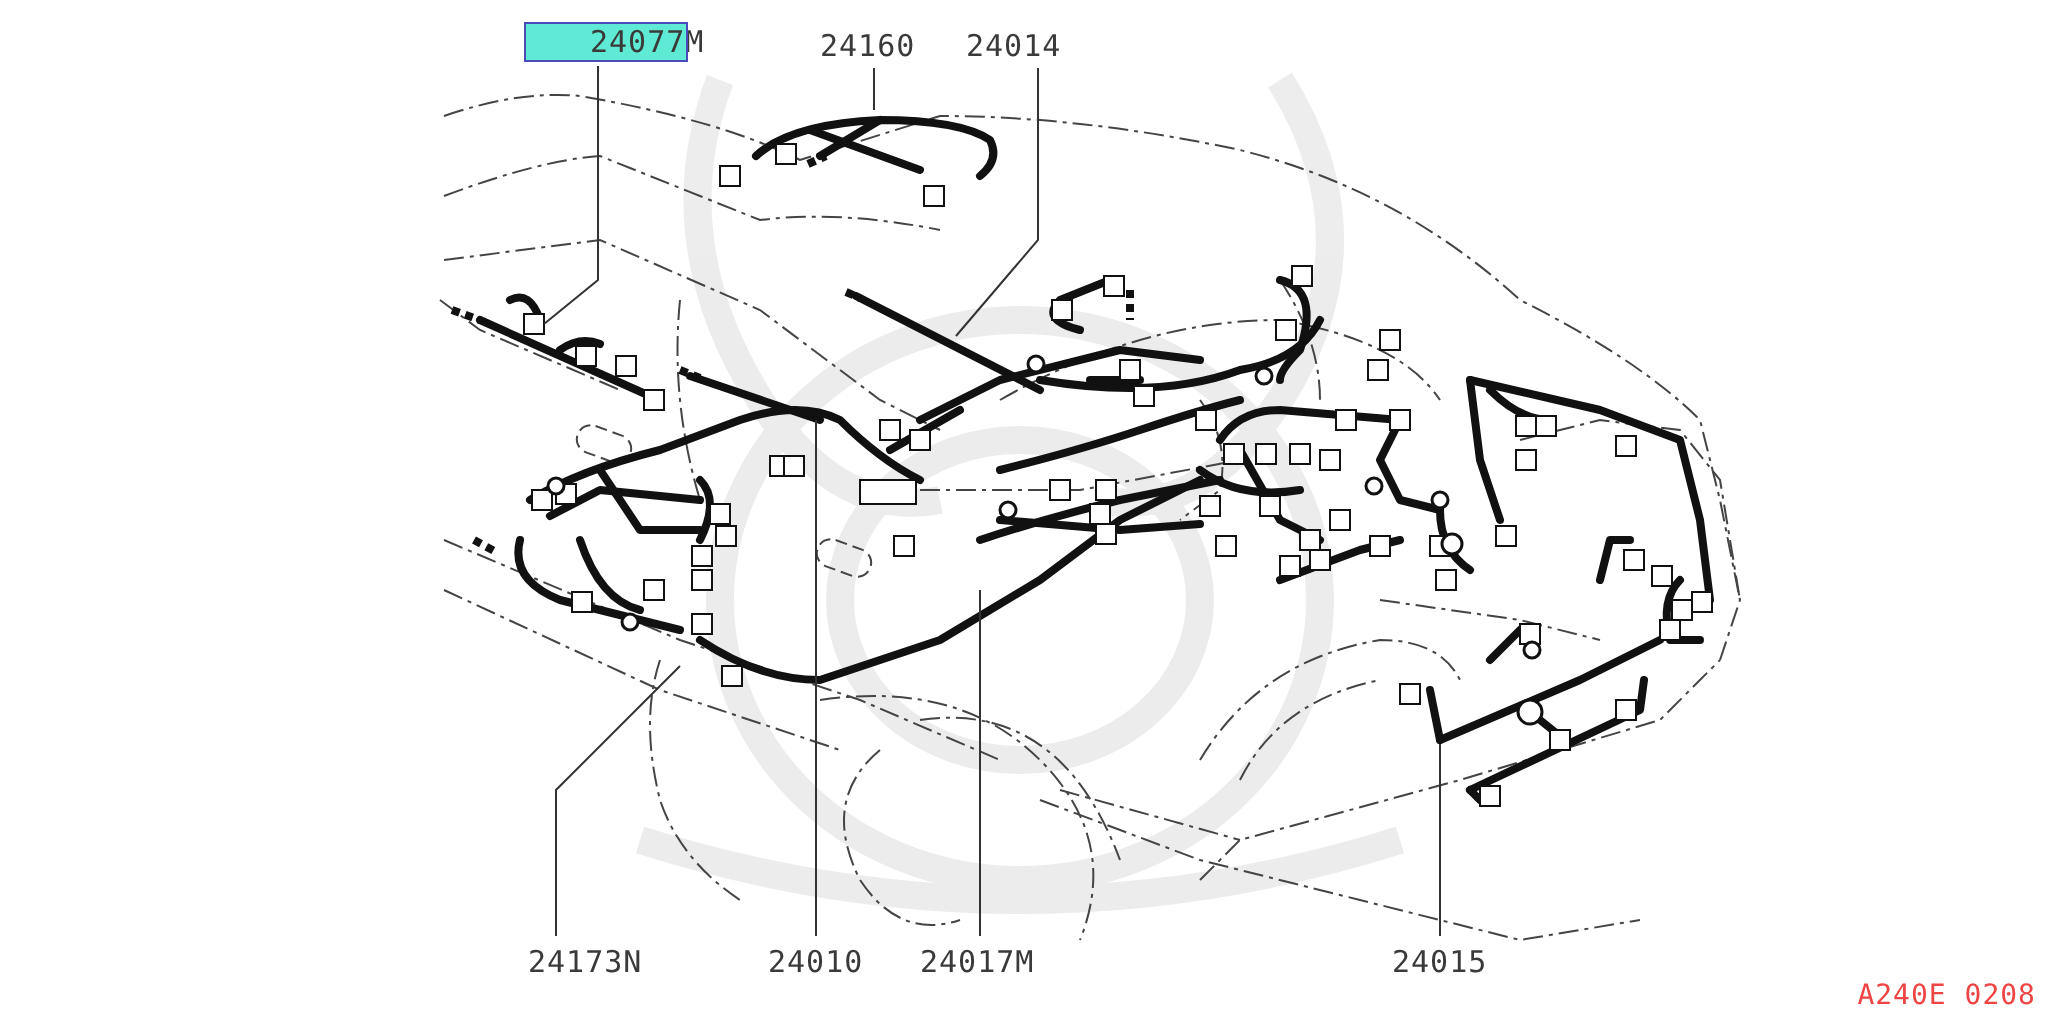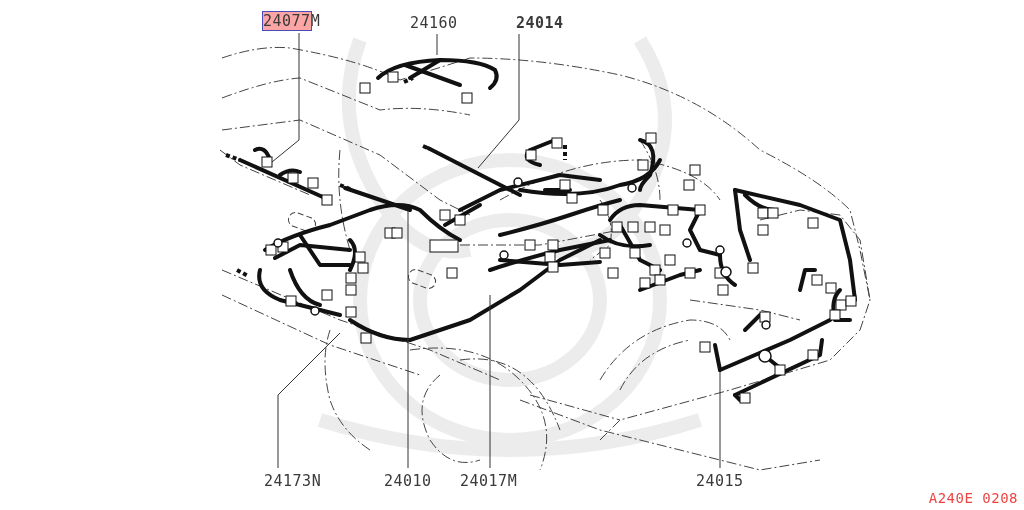--- a/index.html
+++ b/index.html
@@ -2,21 +2,21 @@
 <html><head>
 <meta charset="utf-8">
 <style>
   html, body { margin: 0; padding: 0; background: #ffffff; }
   body { width: 1024px; height: 510px; position: relative; overflow: hidden;
          font-family: "DejaVu Sans", sans-serif; }
   #canvas { position: absolute; left: 0; top: 0; width: 1024px; height: 510px; }
   .label { position: absolute; font-family: "DejaVu Sans Mono", monospace;
            font-size: 15px; color: #3a3a3a; letter-spacing: 0.5px; line-height: 18px;
            white-space: nowrap; cursor: pointer; }
-  .label.hl .hlbox { background: #fca5a5; outline: 1px solid #4a4ab8; }
+  .label.hl .hlbox { background: #5eead4; outline: 1px solid #4a4ab8; padding-left: 32px; }
   .fig-id { position: absolute; right: 6px; bottom: 4px; font-family: "DejaVu Sans Mono", monospace;
             font-size: 14px; color: #ef4444; letter-spacing: 0.5px; }
 </style>
 </head>
 <body>
 
 <svg id="canvas" viewBox="0 0 1024 510" xmlns="http://www.w3.org/2000/svg">
 
   <g opacity="0.07" fill="none" stroke="#000" stroke-width="14">
     <path d="M360 40 Q330 120 380 200 Q420 260 470 250"></path>
@@ -208,19 +208,19 @@
     <path d="M408 468 L408 210"></path>
     <path d="M490 468 L490 295"></path>
     <path d="M720 468 L720 372"></path>
   </g>
 </svg>
 
 <div class="label hl" style="left:263px; top:12px;">
   <span class="hlbox">24077</span><span>M</span>
 </div>
 <div class="label" style="left:410px; top:14px;text-align:right;">24160</div>
-<div class="label" style="left:516px; top:14px;font-weight:bold;">24014</div>
+<div class="label" style="left:483px; top:14px;">24014</div>
 <div class="label" style="left:264px; top:472px;">24173N</div>
 <div class="label" style="left:384px; top:472px;">24010</div>
 <div class="label" style="left:460px; top:472px;">24017M</div>
 <div class="label" style="left:696px; top:472px;">24015</div>
 
 <div class="fig-id">A240E 0208</div>
 
 </body></html>

